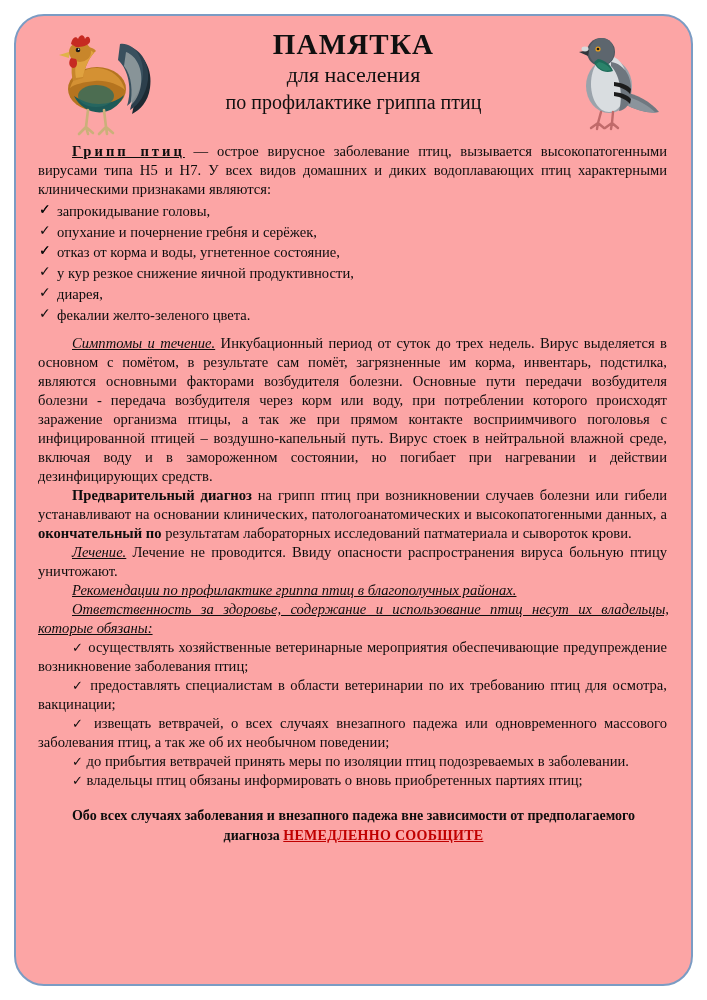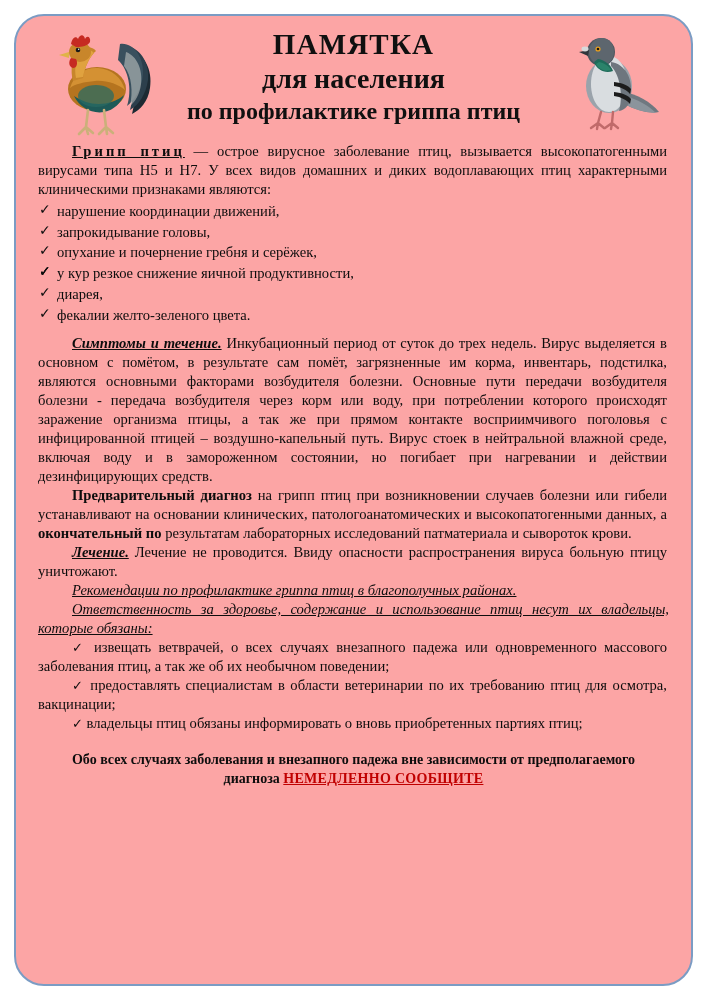--- a/index.html
+++ b/index.html
@@ -50,50 +50,50 @@
   }
   .title-1 {
     font-family: "Liberation Serif", "DejaVu Serif", serif;
     font-size: 29px;
     font-weight: bold;
     letter-spacing: 1.2px;
     color: #101010;
     line-height: 1.14;
   }
   .title-2 {
-    font-size: 28px;
-    font-weight: bold;
+    font-size: 22px;
+    font-weight: normal;
     color: #101010;
     line-height: 1.22;
     margin-top: 1px;
   }
   .title-3 {
-    font-size: 24px;
-    font-weight: bold;
+    font-size: 20px;
+    font-weight: normal;
     color: #101010;
     line-height: 1.22;
     margin-top: 1px;
     white-space: nowrap;
   }
 
   
   .body-area {
     font-size: 14.6px;
     color: #0d0d0d;
     line-height: 1.30;
   }
   p.para {
     margin: 0;
     text-align: justify;
     text-indent: 34px;
     padding: 0 2px 0 0;
   }
 
   .lead {
-    font-weight: bold;
+    font-weight: normal;
     font-style: italic;
     text-decoration: underline;
   }
   .lead-wide {
     font-weight: bold;
     text-decoration: underline;
     letter-spacing: 3px;
   }
   .strongterm { font-weight: bold; }
 
@@ -234,43 +234,45 @@
       <path d="M40 86 L37 97 M37 97 L30 102 M37 97 L36 103 M37 97 L43 102" stroke="#c06a6a" stroke-width="2.4" fill="none" stroke-linecap="round"></path>
       <path d="M52 86 L51 97 M51 97 L44 102 M51 97 L50 103 M51 97 L57 102" stroke="#c06a6a" stroke-width="2.4" fill="none" stroke-linecap="round"></path>
     </svg>
   </div>
 
   <div class="body-area">
 
     <p class="para"><span class="lead-wide">Грипп птиц</span><span> — острое вирусное заболевание птиц, вызывается высокопатогенными вирусами типа H5 и H7. У всех видов домашних и диких водоплавающих птиц характерными клиническими признаками являются:</span></p>
 
     <ul class="checks">
-      <li><span class="tick">✓</span><span>нарушение координации движений,</span></li>
+      <li><span class="tick">✓</span></li>
       <li><span class="tick">✓</span><span>запрокидывание головы,</span></li>
       <li><span class="tick">✓</span><span>опухание и почернение гребня и серёжек,</span></li>
       <li><span class="tick">✓</span></li>
-      <li><span class="tick">✓</span></li>
+      <li><span class="tick">✓</span><span>отказ от корма и воды, угнетенное состояние,</span></li>
       <li><span class="tick">✓</span><span>у кур резкое снижение яичной продуктивности,</span></li>
       <li><span class="tick">✓</span><span>диарея,</span></li>
       <li><span class="tick">✓</span><span>фекалии желто-зеленого цвета.</span></li>
     </ul>
 
     <div class="gap-s"></div>
 
     <p class="para"><span class="lead">Симптомы и течение.</span><span> Инкубационный период от суток до трех недель. Вирус выделяется в основном с помётом, в результате сам помёт, загрязненные им корма, инвентарь, подстилка, являются основными факторами возбудителя болезни. Основные пути передачи возбудителя болезни - передача возбудителя через корм или воду, при потреблении которого происходят заражение организма птицы, а так же при прямом контакте восприимчивого поголовья с инфицированной птицей – воздушно-капельный путь. Вирус стоек в нейтральной влажной среде, включая воду и в замороженном состоянии, но погибает при нагревании и действии дезинфицирующих средств.</span></p>
 
     <p class="para"><span class="strongterm">Предварительный диагноз</span><span> на грипп птиц при возникновении случаев болезни или гибели устанавливают на основании клинических, патологоанатомических и высокопатогенными данных, а </span><span class="strongterm">окончательный по</span><span> результатам лабораторных исследований патматериала и сывороток крови.</span></p>
 
     <p class="para"><span class="lead">Лечение.</span><span> Лечение не проводится. Ввиду опасности распространения вируса больную птицу уничтожают.</span></p>
 
     <p class="rec-head">Рекомендации по профилактике гриппа птиц в благополучных районах.</p>
     <p class="rec-head block2">Ответственность за здоровье, содержание и использование птиц несут их владельцы, которые обязаны:</p>
 
     <ul class="checks-indent">
+      <li><span class="tick">✓</span> <span>осуществлять хозяйственные ветеринарные мероприятия обеспечивающие предупреждение возникновение заболевания птиц;</span></li>
+      <li><span class="tick">✓</span> <span>предоставлять специалистам в области ветеринарии по их требованию птиц для осмотра, вакцинации;</span></li>
       <li><span class="tick">✓</span> <span>извещать ветврачей, о всех случаях внезапного падежа или одновременного массового заболевания птиц, а так же об их необычном поведении;</span></li>
-      <li><span class="tick">✓</span> <span>предоставлять специалистам в области ветеринарии по их требованию птиц для осмотра, вакцинации;</span></li>
+      <li><span class="tick">✓</span> <span>до прибытия ветврачей принять меры по изоляции птиц подозреваемых в заболевании.</span></li>
       <li><span class="tick">✓</span> <span>владельцы птиц обязаны информировать о вновь приобретенных партиях птиц;</span></li>
     </ul>
 
     <div class="callout"><span>Обо всех случаях заболевания и внезапного падежа вне зависимости от предполагаемого диагноза </span><span class="alert">НЕМЕДЛЕННО СООБЩИТЕ</span></div>
 
   </div>
 </div>
 
 </body></html>

